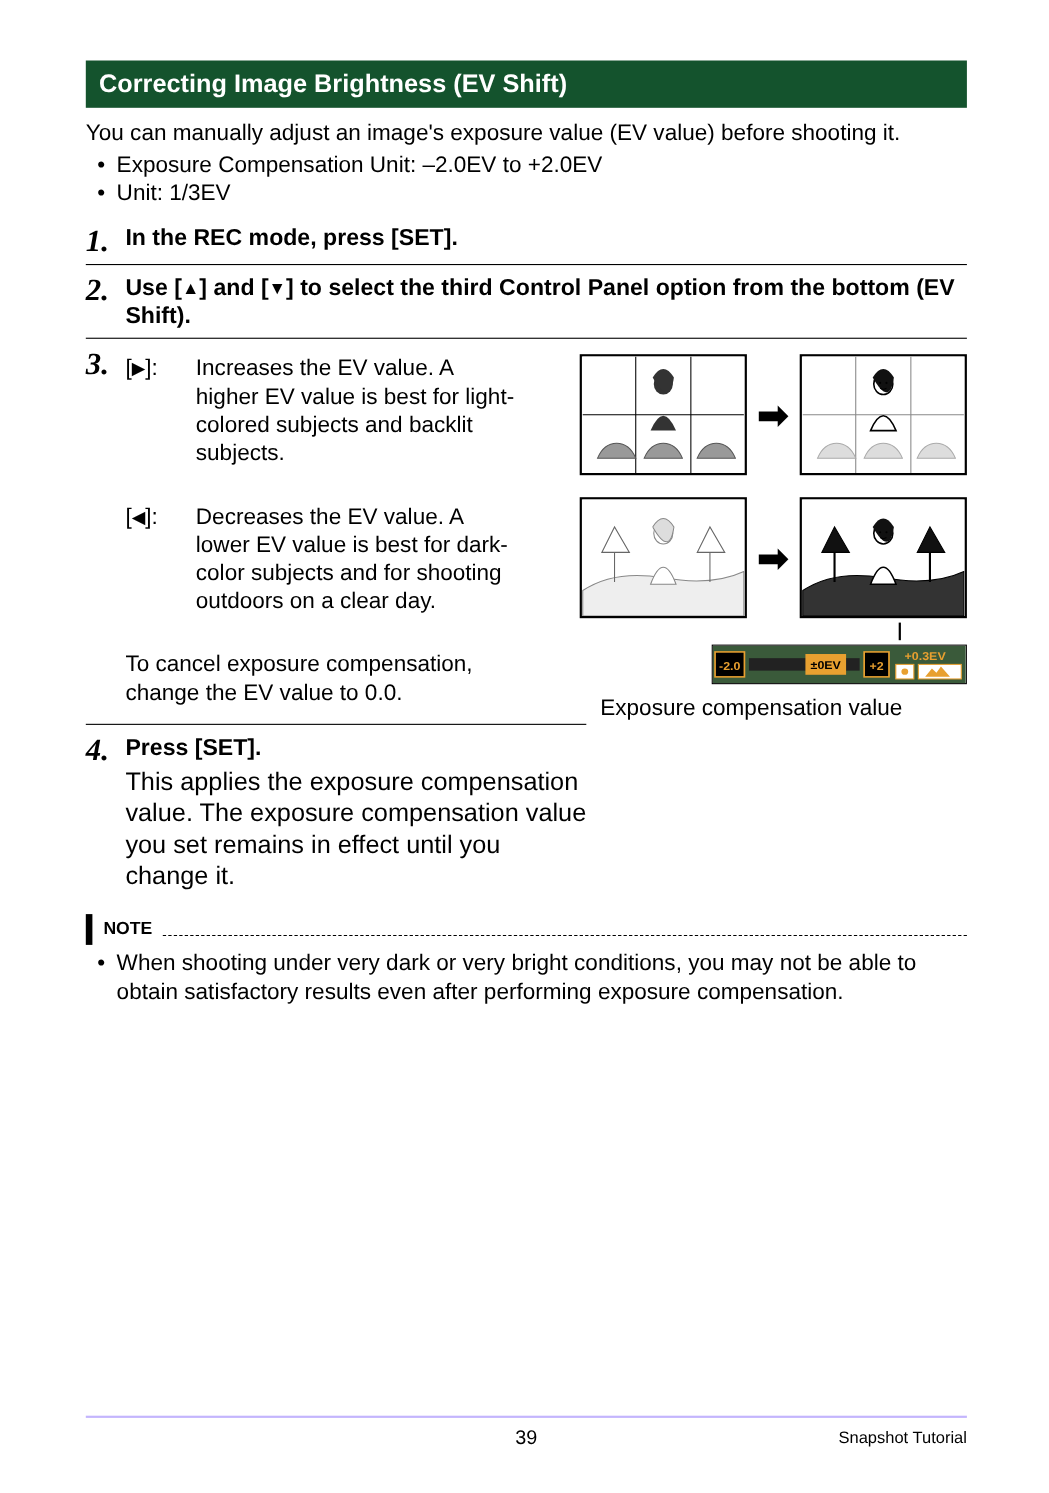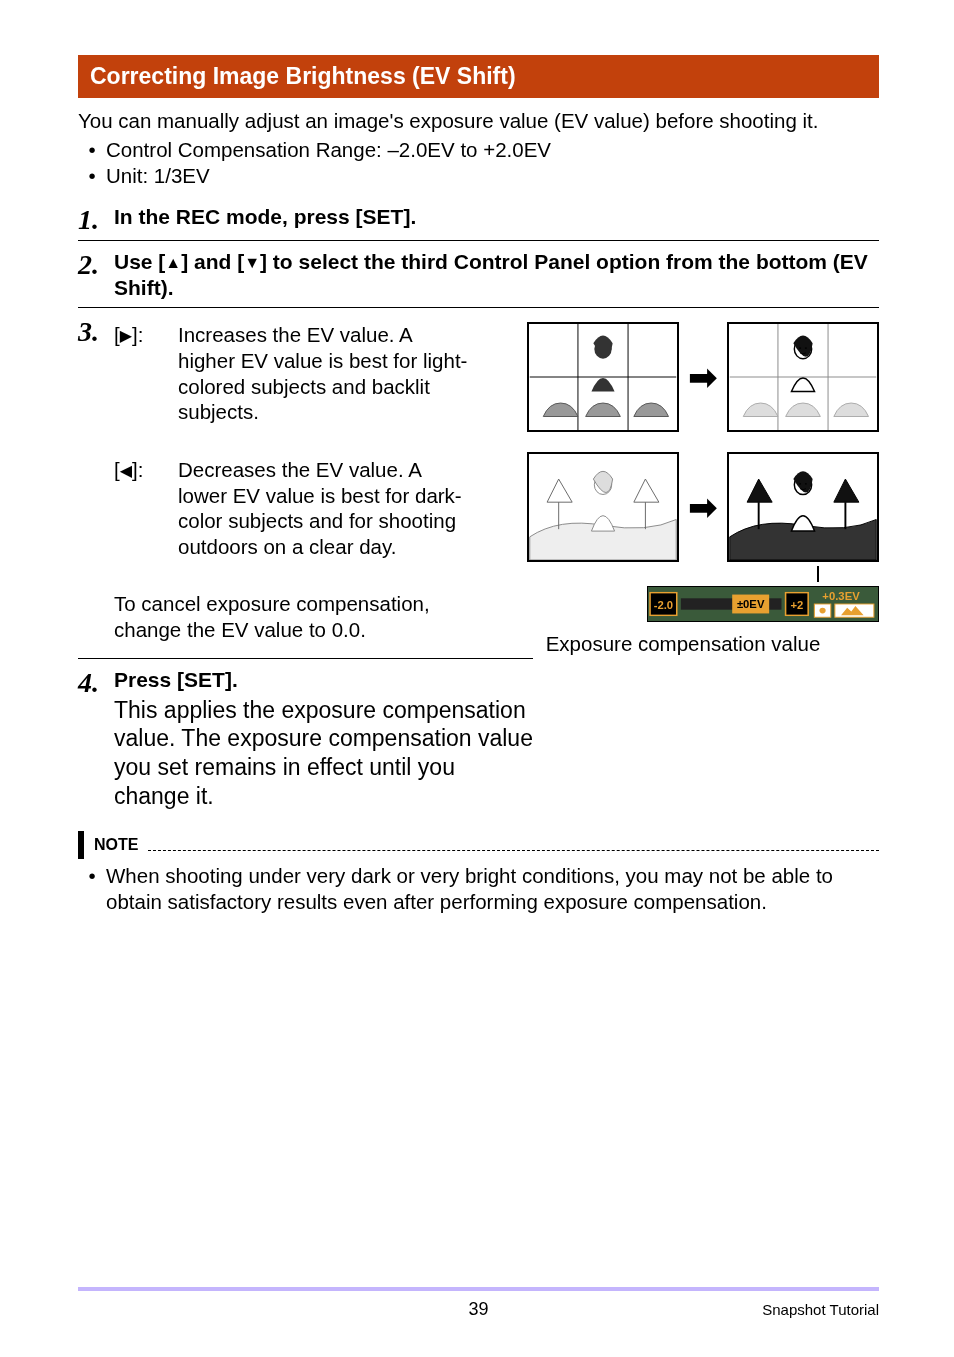--- a/index.html
+++ b/index.html
@@ -6,21 +6,21 @@
   html, body { background: #fff; }
   body {
     font-family: Arial, Helvetica, sans-serif;
     color: #000;
     width: 954px;
     height: 1357px;
     position: relative;
     padding: 55px 75px 0 78px;
   }
   .section-title {
-    background: #c2410c;
+    background: #14532d;
     color: #fff;
     font-weight: bold;
     font-size: 23px;
     padding: 8px 12px;
     margin-bottom: 10px;
   }
   .intro { font-size: 20.5px; line-height: 1.3; }
   .bullets { margin: 2px 0 14px 0; }
   .bullets .row { display: flex; font-size: 20.5px; line-height: 1.3; }
   .bullets .dot { width: 28px; flex: 0 0 28px; text-align: center; }
@@ -51,37 +51,37 @@
   .arrow-big { font-size: 34px; font-weight: bold; }
   .ev-bar { width: 232px; height: 36px; border: 1px solid #000; margin-left: auto; margin-top: 4px; position: relative; }
   .ev-bar svg { width: 100%; height: 100%; display: block; }
   .ev-caption { text-align: center; font-size: 20.5px; margin-top: 10px; }
   .note-head { display: flex; align-items: center; margin-top: 20px; gap: 10px; }
   .note-bar { width: 6px; height: 28px; background: #000; }
   .note-label { font-weight: bold; font-size: 16px; }
   .note-line { flex: 1; border-top: 1.5px dashed #000; height: 0; margin-top: 12px; }
   .note-body { display: flex; font-size: 20.5px; line-height: 1.3; margin-top: 4px; }
   .note-body .dot { width: 28px; flex: 0 0 28px; text-align: center; }
-  .footer { position: absolute; bottom: 36px; left: 78px; right: 75px; border-top: 4px solid #c4b5fd; height: 34px; }
+  .footer { position: absolute; bottom: 36px; left: 78px; right: 75px; border-top: 2px solid #c4b5fd; height: 34px; }
   .footer-page { position: absolute; left: 50%; transform: translateX(-50%); top: 8px; font-size: 18px; }
   .footer-right { position: absolute; right: 0; top: 10px; font-size: 15px; }
   .step4-wrap { width: 455px; }
   .ev-pointer { position: absolute; right: 60px; top: -16px; width: 2px; height: 16px; background: #000; }
 </style>
 </head>
 <body>
 
 <div class="section-title">Correcting Image Brightness (EV Shift)</div>
 
 <div class="intro">You can manually adjust an image's exposure value (EV value) before shooting it.</div>
 
 <div class="bullets">
   <div class="row">
     <span class="dot">•</span>
-    <span>Control Compensation Range: –2.0EV to +2.0EV</span>
+    <span>Exposure Compensation Unit: –2.0EV to +2.0EV</span>
   </div>
   <div class="row">
     <span class="dot">•</span>
     <span>Unit: 1/3EV</span>
   </div>
 </div>
 
 <div class="step-row">
   <div class="num">1.</div>
   <div class="content">

